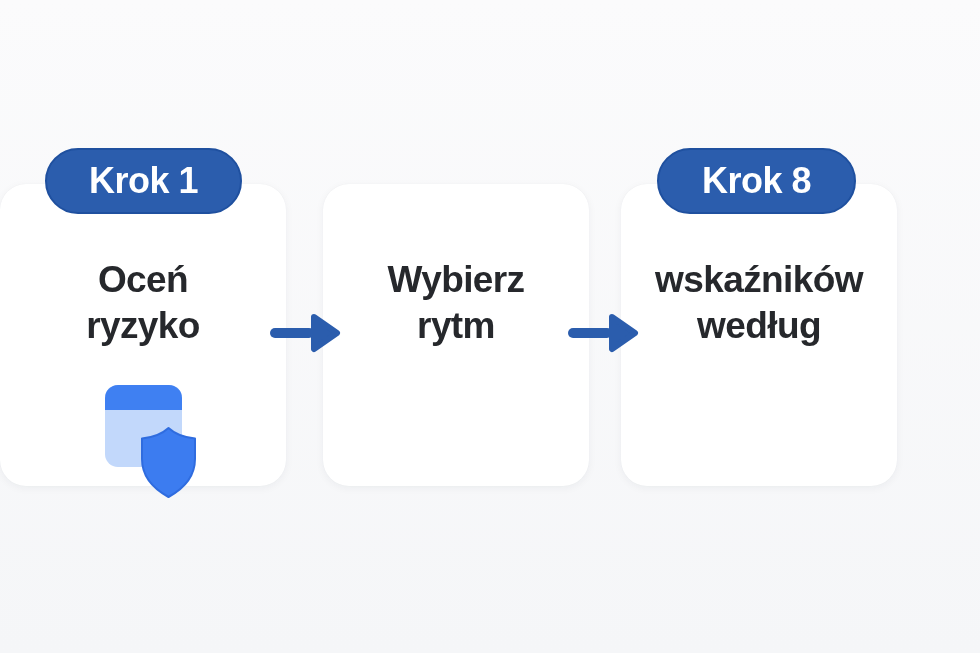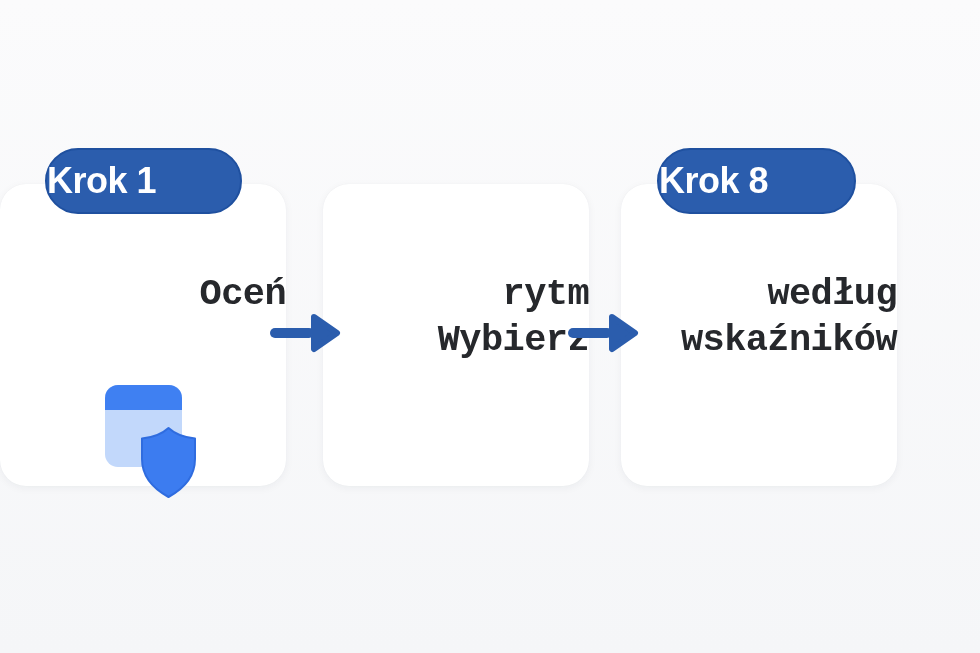--- a/index.html
+++ b/index.html
@@ -33,38 +33,37 @@
     height: 66px;
     border-radius: 35px;
     background: var(--badge-blue, #2b5dad);
     border: 2px solid var(--badge-border, #1f509f);
     color: var(--badge-text, #ffffff);
     font-size: 36px;
     font-weight: 700;
     letter-spacing: -0.5px;
     display: flex;
     align-items: center;
-    justify-content: flex-start;
+    justify-content: center;
     z-index: 3;
   }
   .badge-1 { left: 45px;  width: 197px; }
   .badge-2 { left: 358px; width: 199px; }
   .badge-3 { left: 657px; width: 199px; }
 
   .step-title {
     position: absolute;
-    top: 271px;
-    text-align: right;
+    top: 257px;
+    text-align: center;
     color: var(--step-text, #26282c);
     font-size: 37px;
     font-weight: 700;
     line-height: 46px;
     letter-spacing: -0.6px;
     z-index: 2;
-    font-family: Liberation Mono, monospace;
   }
   .title-1 { left: 0px;   width: 286px; }
   .title-2 { left: 323px; width: 266px; }
   .title-3 { left: 621px; width: 276px; }
 
   .arrow {
     position: absolute;
     width: 74px;
     height: 44px;
     top: 311px;
@@ -102,46 +101,47 @@
 <body>
 
 <div class="canvas">
 
   <div class="card card-1"></div>
   <div class="badge badge-1">
     <span>Krok 1</span>
   </div>
   <div class="step-title title-1">
     <div>Oceń</div>
+    <div>ryzyko</div>
   </div>
   <div class="icon-window">
     <div class="window-header"></div>
   </div>
   <svg class="icon-shield" viewBox="0 0 59 73" xmlns="http://www.w3.org/2000/svg">
     <path d="M29.5 2 C 35.5 7.5, 45.5 11.5, 56 12.5 L56 33 C 56 50.5, 45 62.5, 29.5 71 C 14 62.5, 3 50.5, 3 33 L3 12.5 C 13.5 11.5, 23.5 7.5, 29.5 2 Z" style="fill: var(--icon-shield, #3c7cf0); stroke: var(--icon-shield-border, #2f6cdf); stroke-width: 2; stroke-linejoin: round;"></path>
   </svg>
 
   <svg class="arrow arrow-1" viewBox="0 0 74 44" xmlns="http://www.w3.org/2000/svg">
     <rect x="2" y="17" width="44" height="10" rx="5" fill="currentColor"></rect>
     <path d="M46 6 L69 22 L46 38 Z" fill="currentColor" stroke="currentColor" stroke-width="6" stroke-linejoin="round"></path>
   </svg>
 
   <div class="card card-2"></div>
   <div class="step-title title-2">
+    <div>Wybierz</div>
     <div>rytm</div>
-    <div>Wybierz</div>
   </div>
 
   <svg class="arrow arrow-2" viewBox="0 0 74 44" xmlns="http://www.w3.org/2000/svg">
     <rect x="2" y="17" width="44" height="10" rx="5" fill="currentColor"></rect>
     <path d="M46 6 L69 22 L46 38 Z" fill="currentColor" stroke="currentColor" stroke-width="6" stroke-linejoin="round"></path>
   </svg>
 
   <div class="card card-3"></div>
   <div class="badge badge-3">
     <span>Krok 8</span>
   </div>
   <div class="step-title title-3">
+    <div>wskaźników</div>
     <div>według</div>
-    <div>wskaźników</div>
   </div>
 
 </div>
 
 </body></html>

